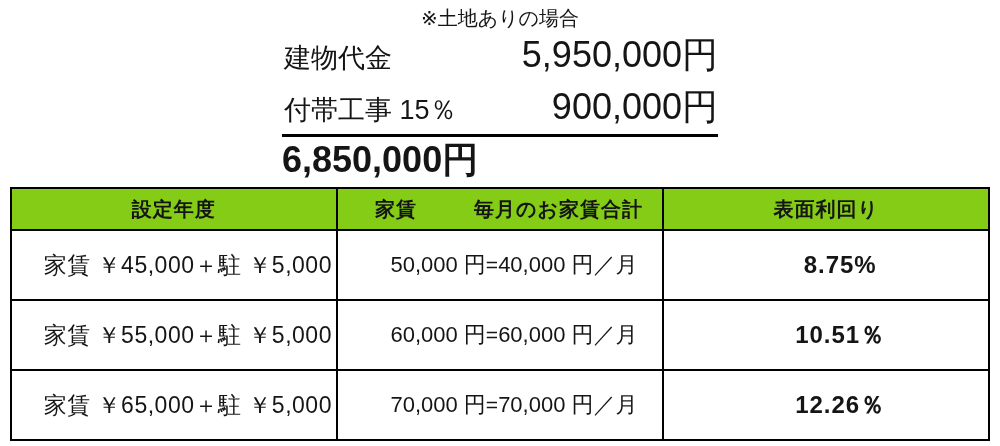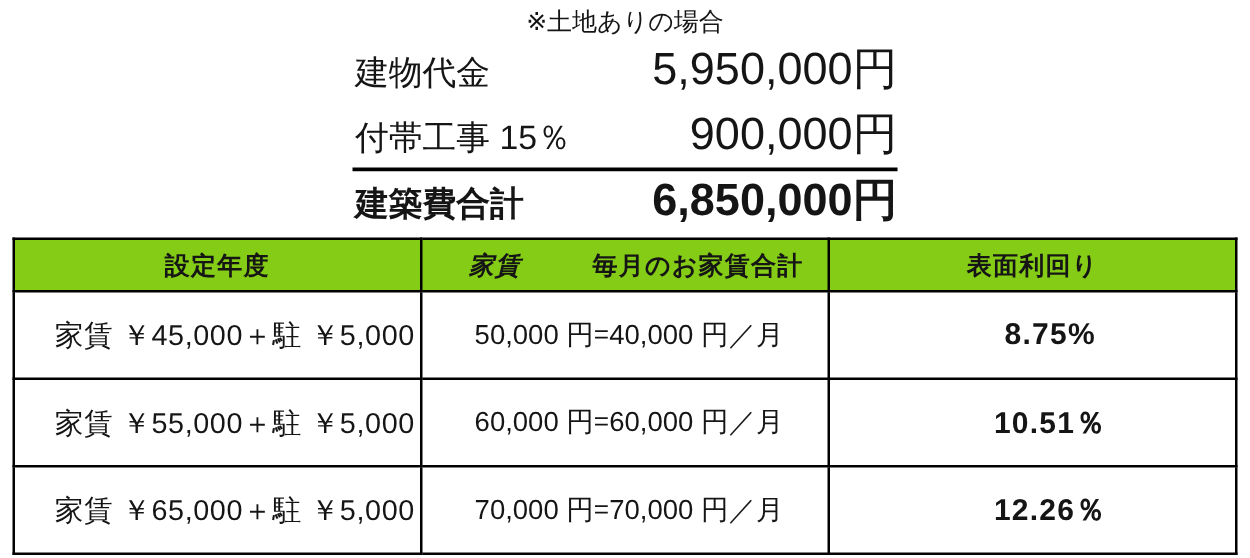--- a/index.html
+++ b/index.html
@@ -57,33 +57,33 @@
     font-size:20px;
     font-weight:bold;
     letter-spacing:1px;
     text-align:center;
   }
   .split {
     display:flex;
     width:100%;
     align-items:center;
   }
-  .split .part-a { flex:0 0 36%; text-align:center;font-style:italic; }
+  .split .part-a { flex:0 0 36%; text-align:center; }
   .split .part-b { flex:1 1 auto; text-align:center; }
 
   table.yield tbody td { height:68px;padding-left:28px; }
   td.setting {
     font-size:23px;
     text-align:center;
     letter-spacing:0.5px;
     white-space:nowrap;
   }
   td.calc .calc-inner {
     display:flex;
-    justify-content:flex-start;
+    justify-content:center;
     align-items:center;
     padding:0 14px 0 14px;
     font-size:22px;
     white-space:nowrap;
   }
   td.calc .eq { font-size:21px; }
   td.yieldval {
     font-size:24px;
     font-weight:bold;
     text-align:center;
@@ -99,21 +99,20 @@
   <div class="srow r1">
     <span class="label">建物代金</span>
     <span class="value">5,950,000円</span>
   </div>
   <div class="srow r2">
     <span class="label">付帯工事 15％</span>
     <span class="value">900,000円</span>
   </div>
   <hr class="divider">
   <div class="srow total">
-    <span class="label">建築費合計</span>
     <span class="value">6,850,000円</span>
   </div>
 </div>
 
 <table class="yield">
   <colgroup>
     <col style="width:33.3%">
       <col style="width:33.4%">
       <col style="width:33.3%">
   </colgroup>

